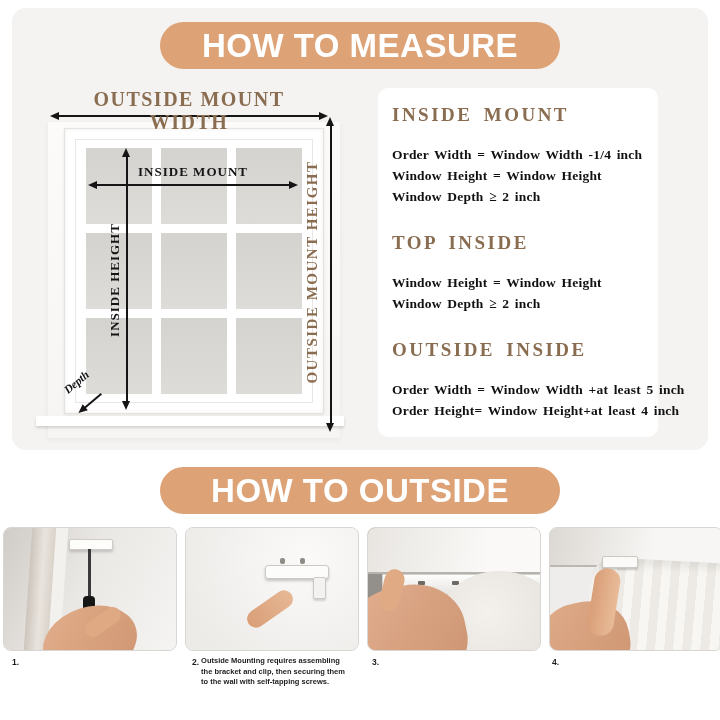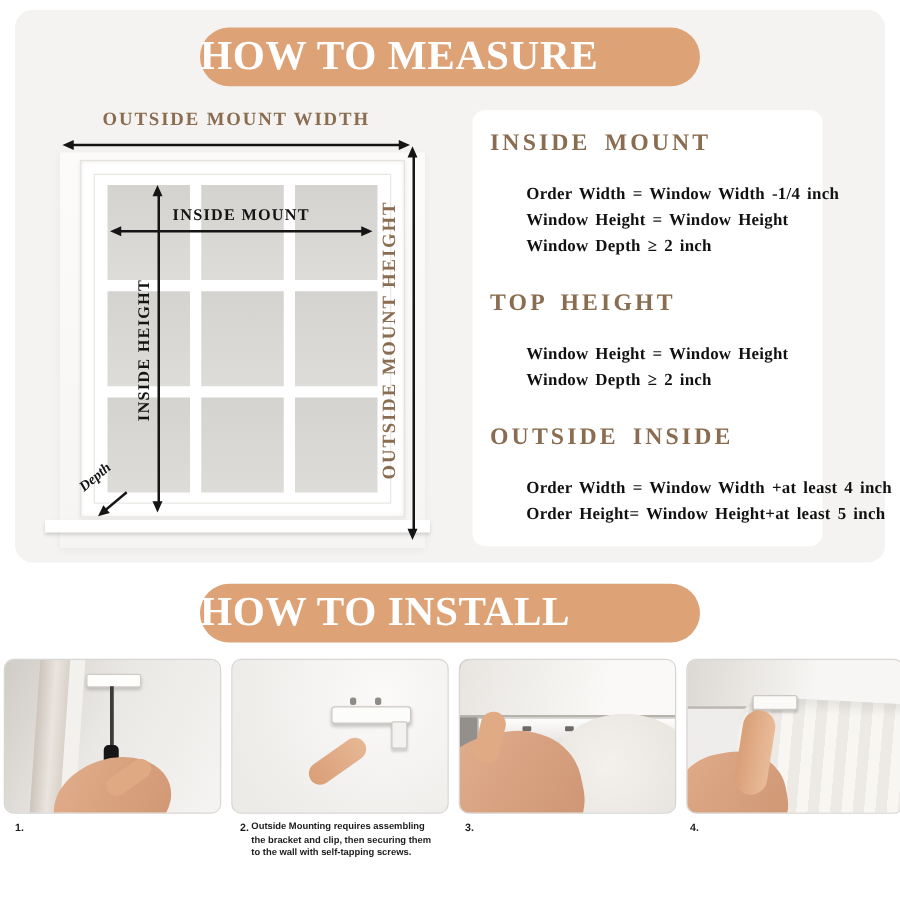--- a/index.html
+++ b/index.html
@@ -5,22 +5,22 @@
   html,body{margin:0;padding:0;}
   body{width:720px;height:720px;background:#ffffff;position:relative;overflow:hidden;
        font-family:"Liberation Sans",sans-serif;}
   .abs{position:absolute;}
 
   
   #measure-bg{left:12px;top:8px;width:696px;height:442px;background:#f4f3f1;border-radius:14px;}
 
   
   .banner{left:160px;width:400px;height:47px;border-radius:24px;background:#dda276;
-          display:flex;align-items:center;color:#ffffff;
-          font-size:33px;font-weight:bold;letter-spacing:.5px;font-family:Liberation Serif, serif;}
+          display:flex;align-items:center;justify-content:center;color:#ffffff;
+          font-size:33px;font-weight:bold;letter-spacing:.5px;}
   #banner-measure{top:22px;}
   #banner-install{top:467px;}
 
   
   #wall{left:48px;top:122px;width:292px;height:316px;
         background:linear-gradient(180deg,#fcfbfa,#f7f5f3);box-shadow:0 2px 6px rgba(0,0,0,.05);}
   #window-casing{left:16px;top:6px;right:16px;bottom:24px;background:#ffffff;
         border:1px solid #e6e3df;box-shadow:inset 0 0 4px rgba(0,0,0,.07),0 1px 3px rgba(0,0,0,.08);}
   #window-sash{left:10px;top:10px;right:10px;bottom:10px;background:#ffffff;border:1px solid #eae7e3;}
   #glass-grid{left:10px;top:8px;right:10px;bottom:8px;display:grid;
@@ -36,40 +36,40 @@
   .ah-left {border-top:4.5px solid transparent;border-bottom:4.5px solid transparent;border-right:9px solid #151515;}
   .ah-right{border-top:4.5px solid transparent;border-bottom:4.5px solid transparent;border-left:9px solid #151515;}
   .ah-up   {border-left:4.5px solid transparent;border-right:4.5px solid transparent;border-bottom:9px solid #151515;}
   .ah-down {border-left:4.5px solid transparent;border-right:4.5px solid transparent;border-top:9px solid #151515;}
 
   
   .brown-label{font-family:"Liberation Serif",serif;font-weight:bold;color:#8a6c50;
                letter-spacing:1.5px;text-align:center;}
   .dark-label{font-family:"Liberation Serif",serif;font-weight:bold;color:#141414;
               letter-spacing:1px;text-align:center;}
-  #outside-width-label{left:55px;top:88px;width:268px;font-size:15px;}
+  #outside-width-label{left:55px;top:88px;width:268px;font-size:20px;}
   #outside-height-label{left:154px;top:262px;width:320px;height:20px;font-size:15px;
               transform:rotate(-90deg);}
   #inside-mount-label{left:95px;top:164px;width:196px;font-size:13px;}
   #inside-height-label{left:36px;top:271px;width:160px;height:18px;font-size:13px;
               transform:rotate(-90deg);}
   #depth-label{left:62px;top:376px;font-family:"Liberation Serif",serif;font-style:italic;
               font-weight:bold;color:#141414;font-size:11.5px;transform:rotate(-40deg);}
   #depth-arrow{left:76px;top:402px;width:28px;transform:rotate(-40deg);}
   #depth-arrow .line{position:absolute;left:6px;top:0;width:22px;height:1.5px;background:#151515;}
   #depth-arrow .ah-left{left:-2px;top:-3.5px;}
 
   
   #mount-panel{left:378px;top:88px;width:280px;height:349px;background:#ffffff;border-radius:10px;
                padding:16px 8px 0 14px;box-sizing:border-box;}
   .mount-heading{font-family:"Liberation Serif",serif;font-weight:bold;color:#8a6c50;
                  font-size:19px;letter-spacing:2.5px;word-spacing:4px;margin:0 0 18px 0;}
   .mount-lines{font-family:"Liberation Serif",serif;font-weight:bold;color:#111111;
                font-size:13.5px;line-height:21px;letter-spacing:.2px;word-spacing:2px;margin:0 0 25px 0;}
-  .mount-lines div{white-space:nowrap;margin-left:29px;}
+  .mount-lines div{white-space:nowrap;}
 
   
   #photo-row{left:0;top:527px;width:720px;display:flex;gap:8px;padding:0 3px;box-sizing:border-box;}
   .photo{position:relative;width:172px;height:122px;border-radius:8px;border:1px solid #d8d6d3;
          overflow:hidden;flex:0 0 auto;background:#efedeb;}
   .photo .abs{position:absolute;}
 
   
   #p1-bg{inset:0;background:linear-gradient(115deg,#d0ccc7,#eae8e5 45%,#f5f4f2);}
   #p1-frame{left:14%;top:-6%;width:14%;height:112%;transform:rotate(4deg);
@@ -184,34 +184,34 @@
 <div class="abs dark-label" id="inside-height-label">INSIDE HEIGHT</div>
 <div class="abs" id="depth-label">Depth</div>
 
 <div class="abs" id="mount-panel">
   <div class="mount-heading">INSIDE MOUNT</div>
   <div class="mount-lines">
     <div>Order Width = Window Width -1/4 inch</div>
     <div>Window Height = Window Height</div>
     <div>Window Depth ≥ 2 inch</div>
   </div>
-  <div class="mount-heading">TOP HEIGHT</div>
+  <div class="mount-heading">TOP INSIDE</div>
   <div class="mount-lines">
     <div>Window Height = Window Height</div>
     <div>Window Depth ≥ 2 inch</div>
   </div>
   <div class="mount-heading">OUTSIDE INSIDE</div>
   <div class="mount-lines">
-    <div>Order Width = Window Width +at least 4 inch</div>
-    <div>Order Height= Window Height+at least 5 inch</div>
+    <div>Order Width = Window Width +at least 5 inch</div>
+    <div>Order Height= Window Height+at least 4 inch</div>
   </div>
 </div>
 
 <div class="abs banner" id="banner-install">
-  <span>HOW TO INSTALL</span>
+  <span>HOW TO OUTSIDE</span>
 </div>
 
 <div class="abs" id="photo-row">
 
   <div class="photo">
     <div class="abs" id="p1-bg"></div>
     <div class="abs" id="p1-frame"></div>
     <div class="abs" id="p1-frame2"></div>
     <div class="abs" id="p1-clip"></div>
     <div class="abs" id="p1-shaft"></div>

